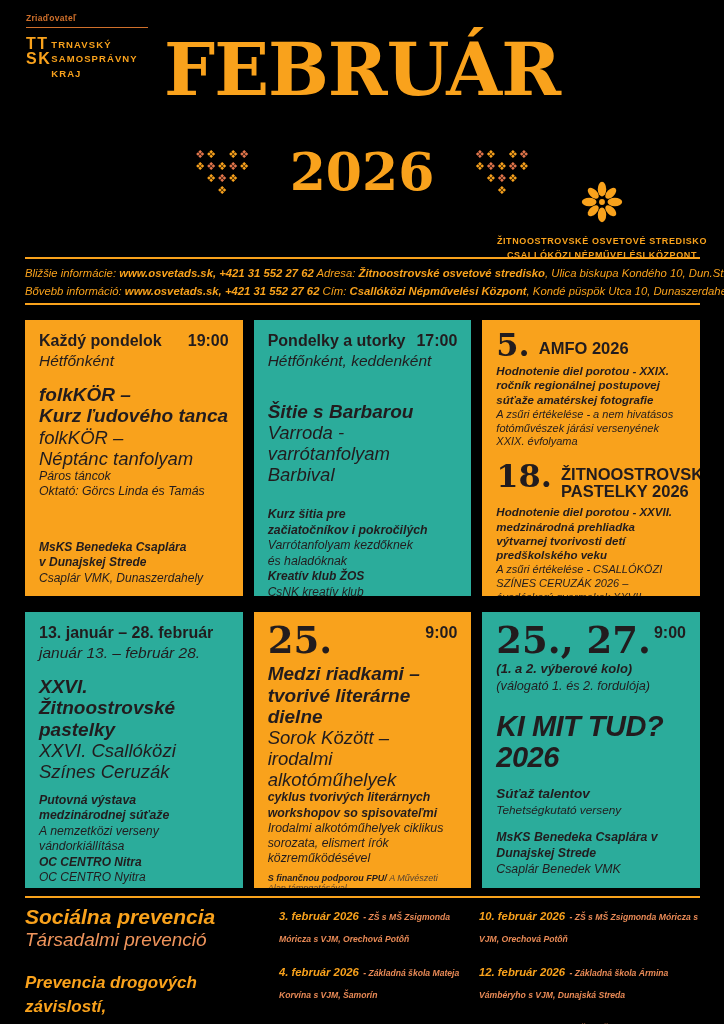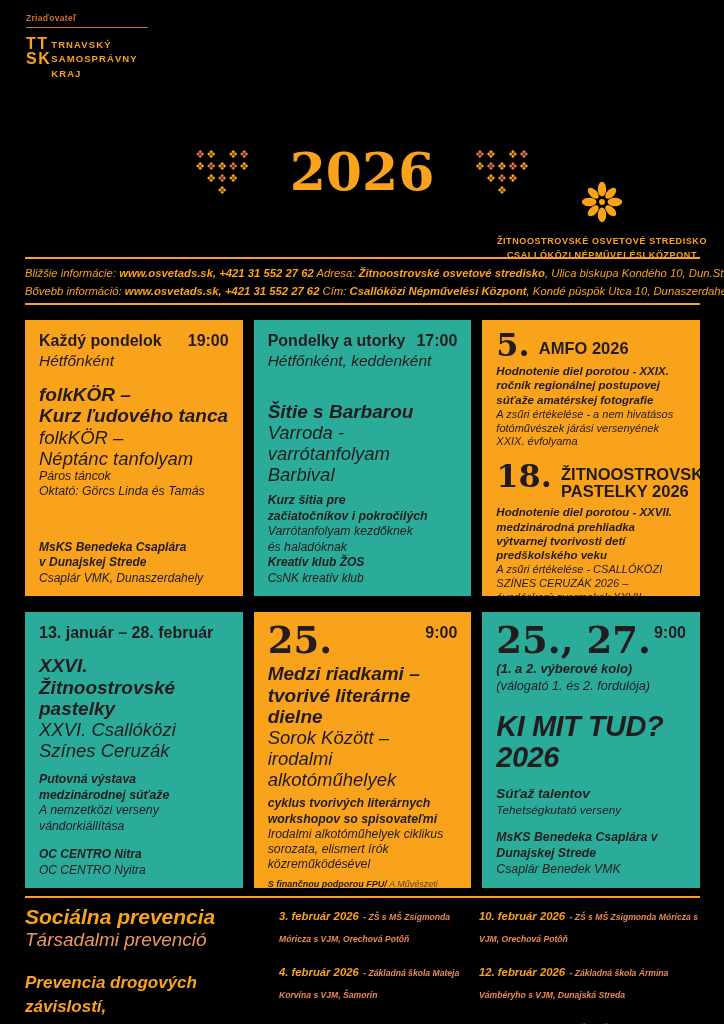--- a/index.html
+++ b/index.html
@@ -54,21 +54,21 @@
   .ev{display:flex;gap:9px;align-items:flex-start;}
   .ev-num{font-family:"DejaVu Serif","Liberation Serif",serif;font-weight:bold;font-size:32px;line-height:.85;}
   .ev-title{font-weight:bold;font-size:16.5px;line-height:1.05;padding-top:3px;white-space:pre-line;}
   .ev-desc-sk{font-weight:bold;font-style:italic;font-size:11.5px;line-height:1.24;margin-top:5px;}
   .ev-desc-hu{font-style:italic;font-size:11px;line-height:1.24;margin-top:1px;}
   
   .bignum-row{display:flex;justify-content:space-between;align-items:flex-start;}
   .bignum{font-family:"DejaVu Serif","Liberation Serif",serif;font-weight:bold;font-size:37px;line-height:.9;}
   .time{font-weight:bold;font-size:16px;}
   .lit-title{font-weight:bold;font-style:italic;font-size:19px;line-height:1.12;margin-top:6px;white-space:pre-line;}
-  .lit-desc-sk{font-weight:bold;font-style:italic;font-size:12.3px;line-height:1.24;margin-top:6px;white-space:pre-line;}
+  .lit-desc-sk{font-weight:bold;font-style:italic;font-size:12.3px;line-height:1.24;white-space:pre-line;}
   .lit-desc-hu{font-style:italic;font-size:12.3px;line-height:1.24;white-space:pre-line;}
   .support{font-size:9px;margin-top:6px;}
   .support .s-sk{font-weight:bold;font-style:italic;}
   .support .s-hu{font-style:italic;color:#5a4430;}
   .round-sk{font-weight:bold;font-style:italic;font-size:13px;line-height:1.3;margin-top:4px;}
   .round-hu{font-style:italic;font-size:12.7px;line-height:1.3;}
   .kmt-title{font-weight:bold;font-style:italic;font-size:29px;line-height:1.08;margin-top:16px;white-space:pre-line;letter-spacing:-.5px;}
   .kmt-desc-sk{font-weight:bold;font-style:italic;font-size:13.5px;margin-top:13px;line-height:1.25;}
   .kmt-desc-hu{font-style:italic;font-size:11.8px;line-height:1.25;}
   .kmt-venue-sk{font-weight:bold;font-style:italic;font-size:12.3px;margin-top:auto;line-height:1.3;}
@@ -98,20 +98,21 @@
         <div>SK</div>
       </div>
       <div class="ttsk-name">
         <div>TRNAVSKÝ</div>
         <div>SAMOSPRÁVNY</div>
         <div>KRAJ</div>
       </div>
     </div>
   </div>
 
+  <div class="headline">FEBRUÁR</div>
 
   <div class="year-row">
     <div class="heart">
       <span class="b" style="grid-area:1/1">❖</span>
         <span class="a" style="grid-area:1/2">❖</span>
       <span class="a" style="grid-area:1/4">❖</span>
         <span class="b" style="grid-area:1/5">❖</span>
       <span class="a" style="grid-area:2/1">❖</span>
         <span class="b" style="grid-area:2/2">❖</span>
       <span class="a" style="grid-area:2/3">❖</span>
@@ -186,21 +187,21 @@
 
     <div class="card teal">
       <div class="when-row">
         <span>Pondelky a utorky</span>
         <span>17:00</span>
       </div>
       <div class="when-hu">Hétfőnként, keddenként</div>
       <div class="title-sk" style="margin-top:30px">Šitie s Barbarou</div>
       <div class="title-hu">Varroda -
 varrótanfolyam Barbival</div>
-      <div class="desc-sk" style="margin-top:8px">Kurz šitia pre
+      <div class="desc-sk" style="margin-top:22px">Kurz šitia pre
 začiatočníkov i pokročilých</div>
       <div class="desc-hu">Varrótanfolyam kezdőknek
 és haladóknak</div>
       <div class="venue-sk">Kreatív klub ŽOS</div>
       <div class="venue-hu">CsNK kreatív klub</div>
     </div>
 
     <div class="card orange">
       <div>
         <div class="ev">
@@ -218,20 +219,21 @@
         </div>
         <div class="ev-desc-sk">Hodnotenie diel porotou - XXVII. medzinárodná prehliadka výtvarnej tvorivosti detí predškolského veku</div>
         <div class="ev-desc-hu">A zsűri értékelése - CSALLÓKÖZI SZÍNES CERUZÁK 2026 – óvodáskorú gyermekek XXVII. nemzetközi képzőművészeti versenye</div>
       </div>
     </div>
 
     <div class="card teal">
       <div class="when-row">
         <span>13. január – 28. február</span>
       </div>
+      <div class="when-hu">január 13. – február 28.</div>
       <div class="title-sk">XXVI. Žitnoostrovské
 pastelky</div>
       <div class="title-hu">XXVI. Csallóközi
 Színes Ceruzák</div>
       <div class="desc-sk">Putovná výstava
 medzinárodnej súťaže</div>
       <div class="desc-hu">A nemzetközi verseny
 vándorkiállítása</div>
       <div class="venue-sk">OC CENTRO Nitra</div>
       <div class="venue-hu">OC CENTRO Nyitra</div>

